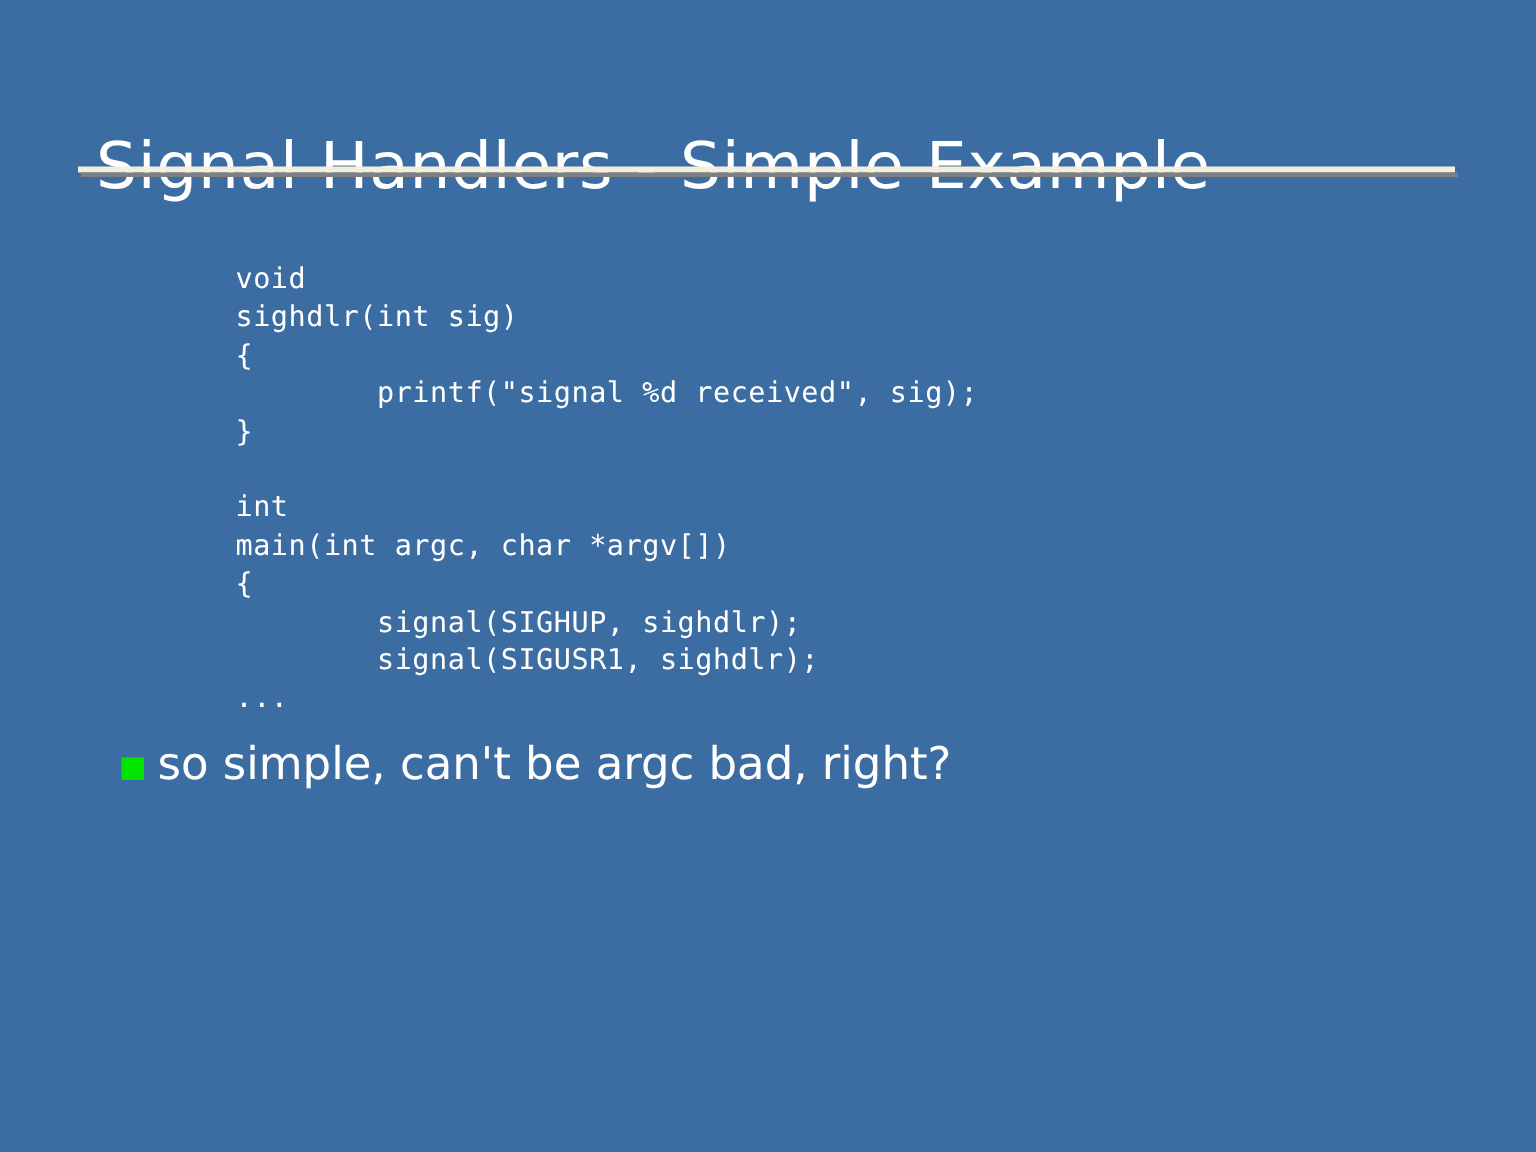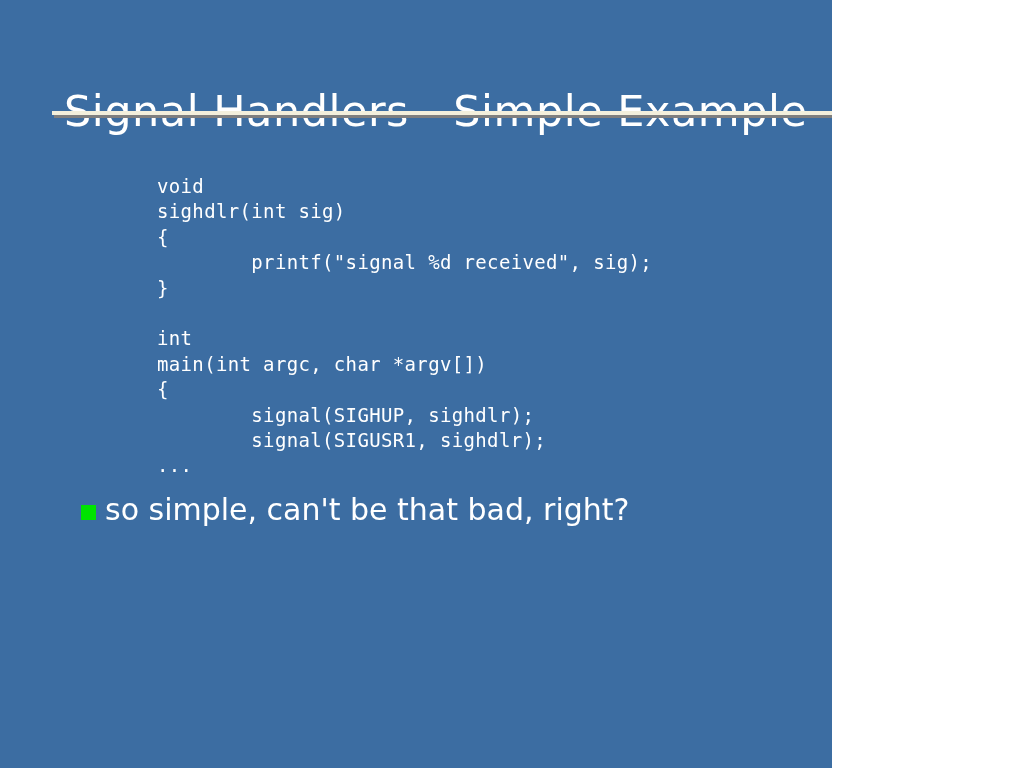--- a/index.html
+++ b/index.html
@@ -8,21 +8,21 @@
   }
   body {
     width: 1024px;
     height: 768px;
     overflow: hidden;
     font-family: "Liberation Sans", sans-serif;
   }
 
   #slide {
     position: relative;
-    width: 832px;
+    width: 1024px;
     height: 768px;
     background: #3c6da2;
     overflow: hidden;
   }
 
   
   #slide-title {
     position: absolute;
     left: 64px;
     top: 54px;
@@ -121,16 +121,16 @@
 
 int
 main(int argc, char *argv[])
 {
         signal(SIGHUP, sighdlr);
         signal(SIGUSR1, sighdlr);
 ...</pre>
 
   <div id="bullet-row">
     <span id="bullet-marker"></span>
-    <span id="bullet-text">so simple, can't be that bad, right?</span>
+    <span id="bullet-text">so simple, can't be argc bad, right?</span>
   </div>
 
 </div>
 
 </body></html>

